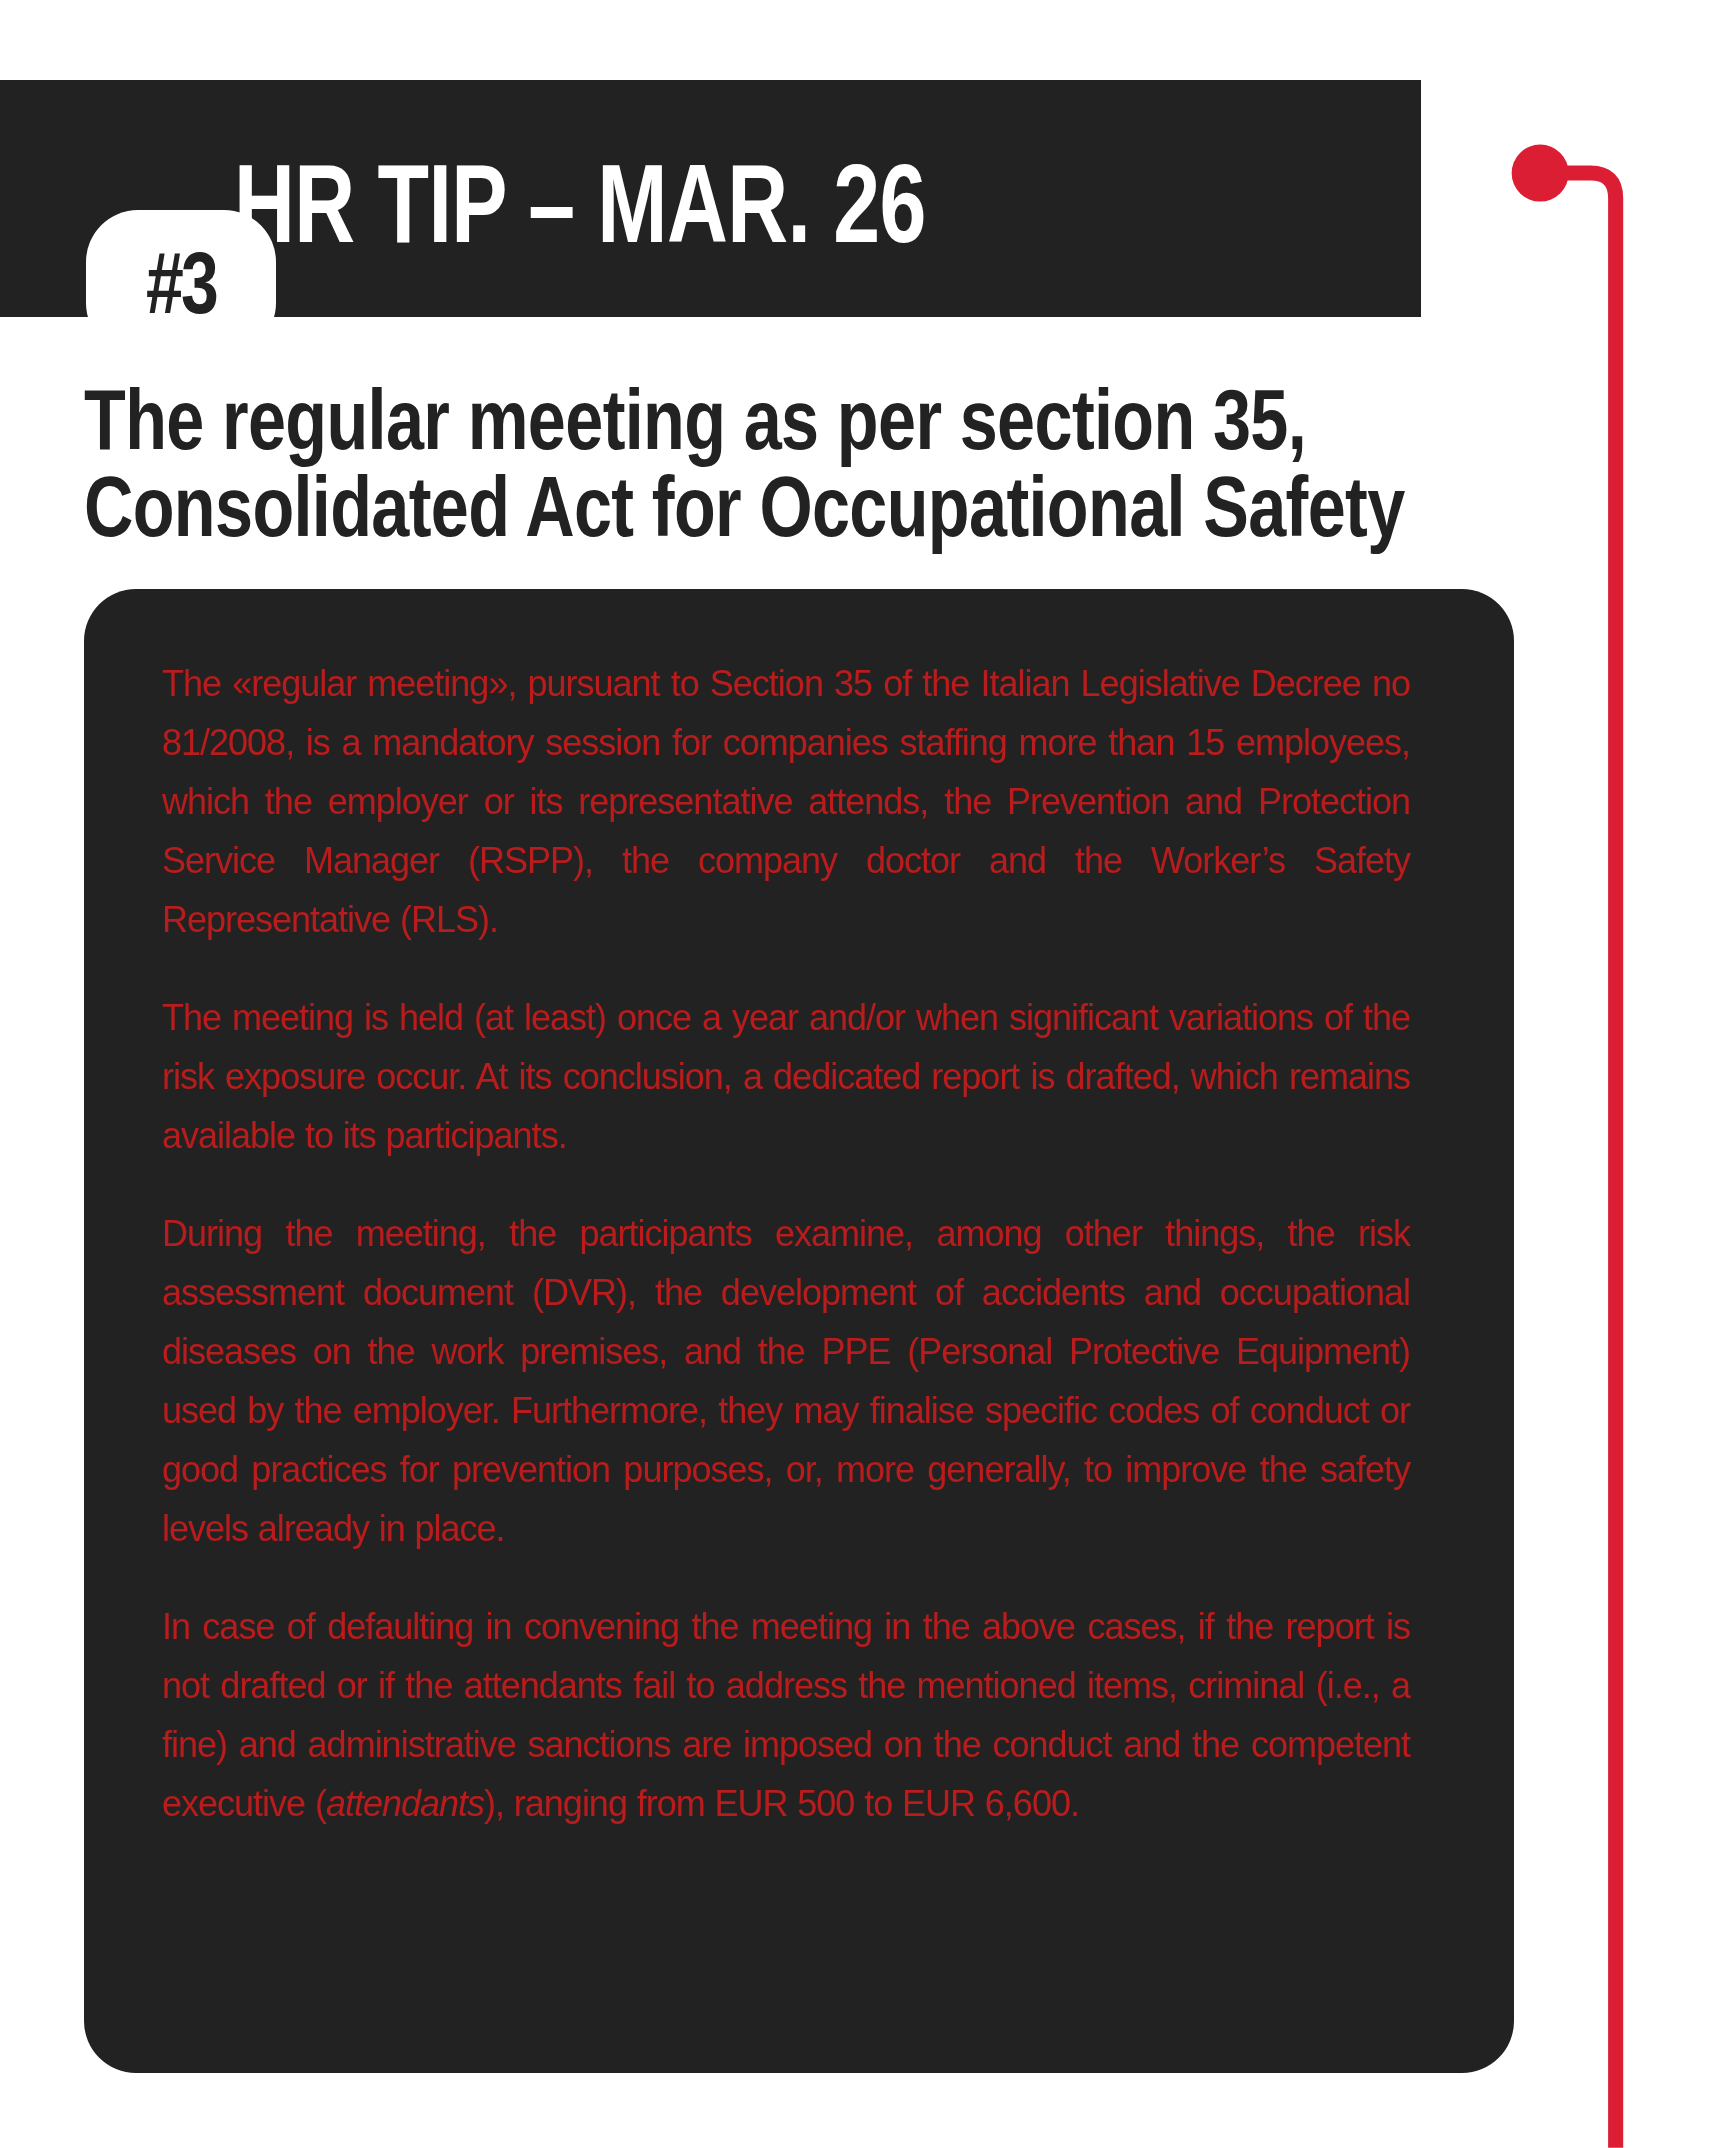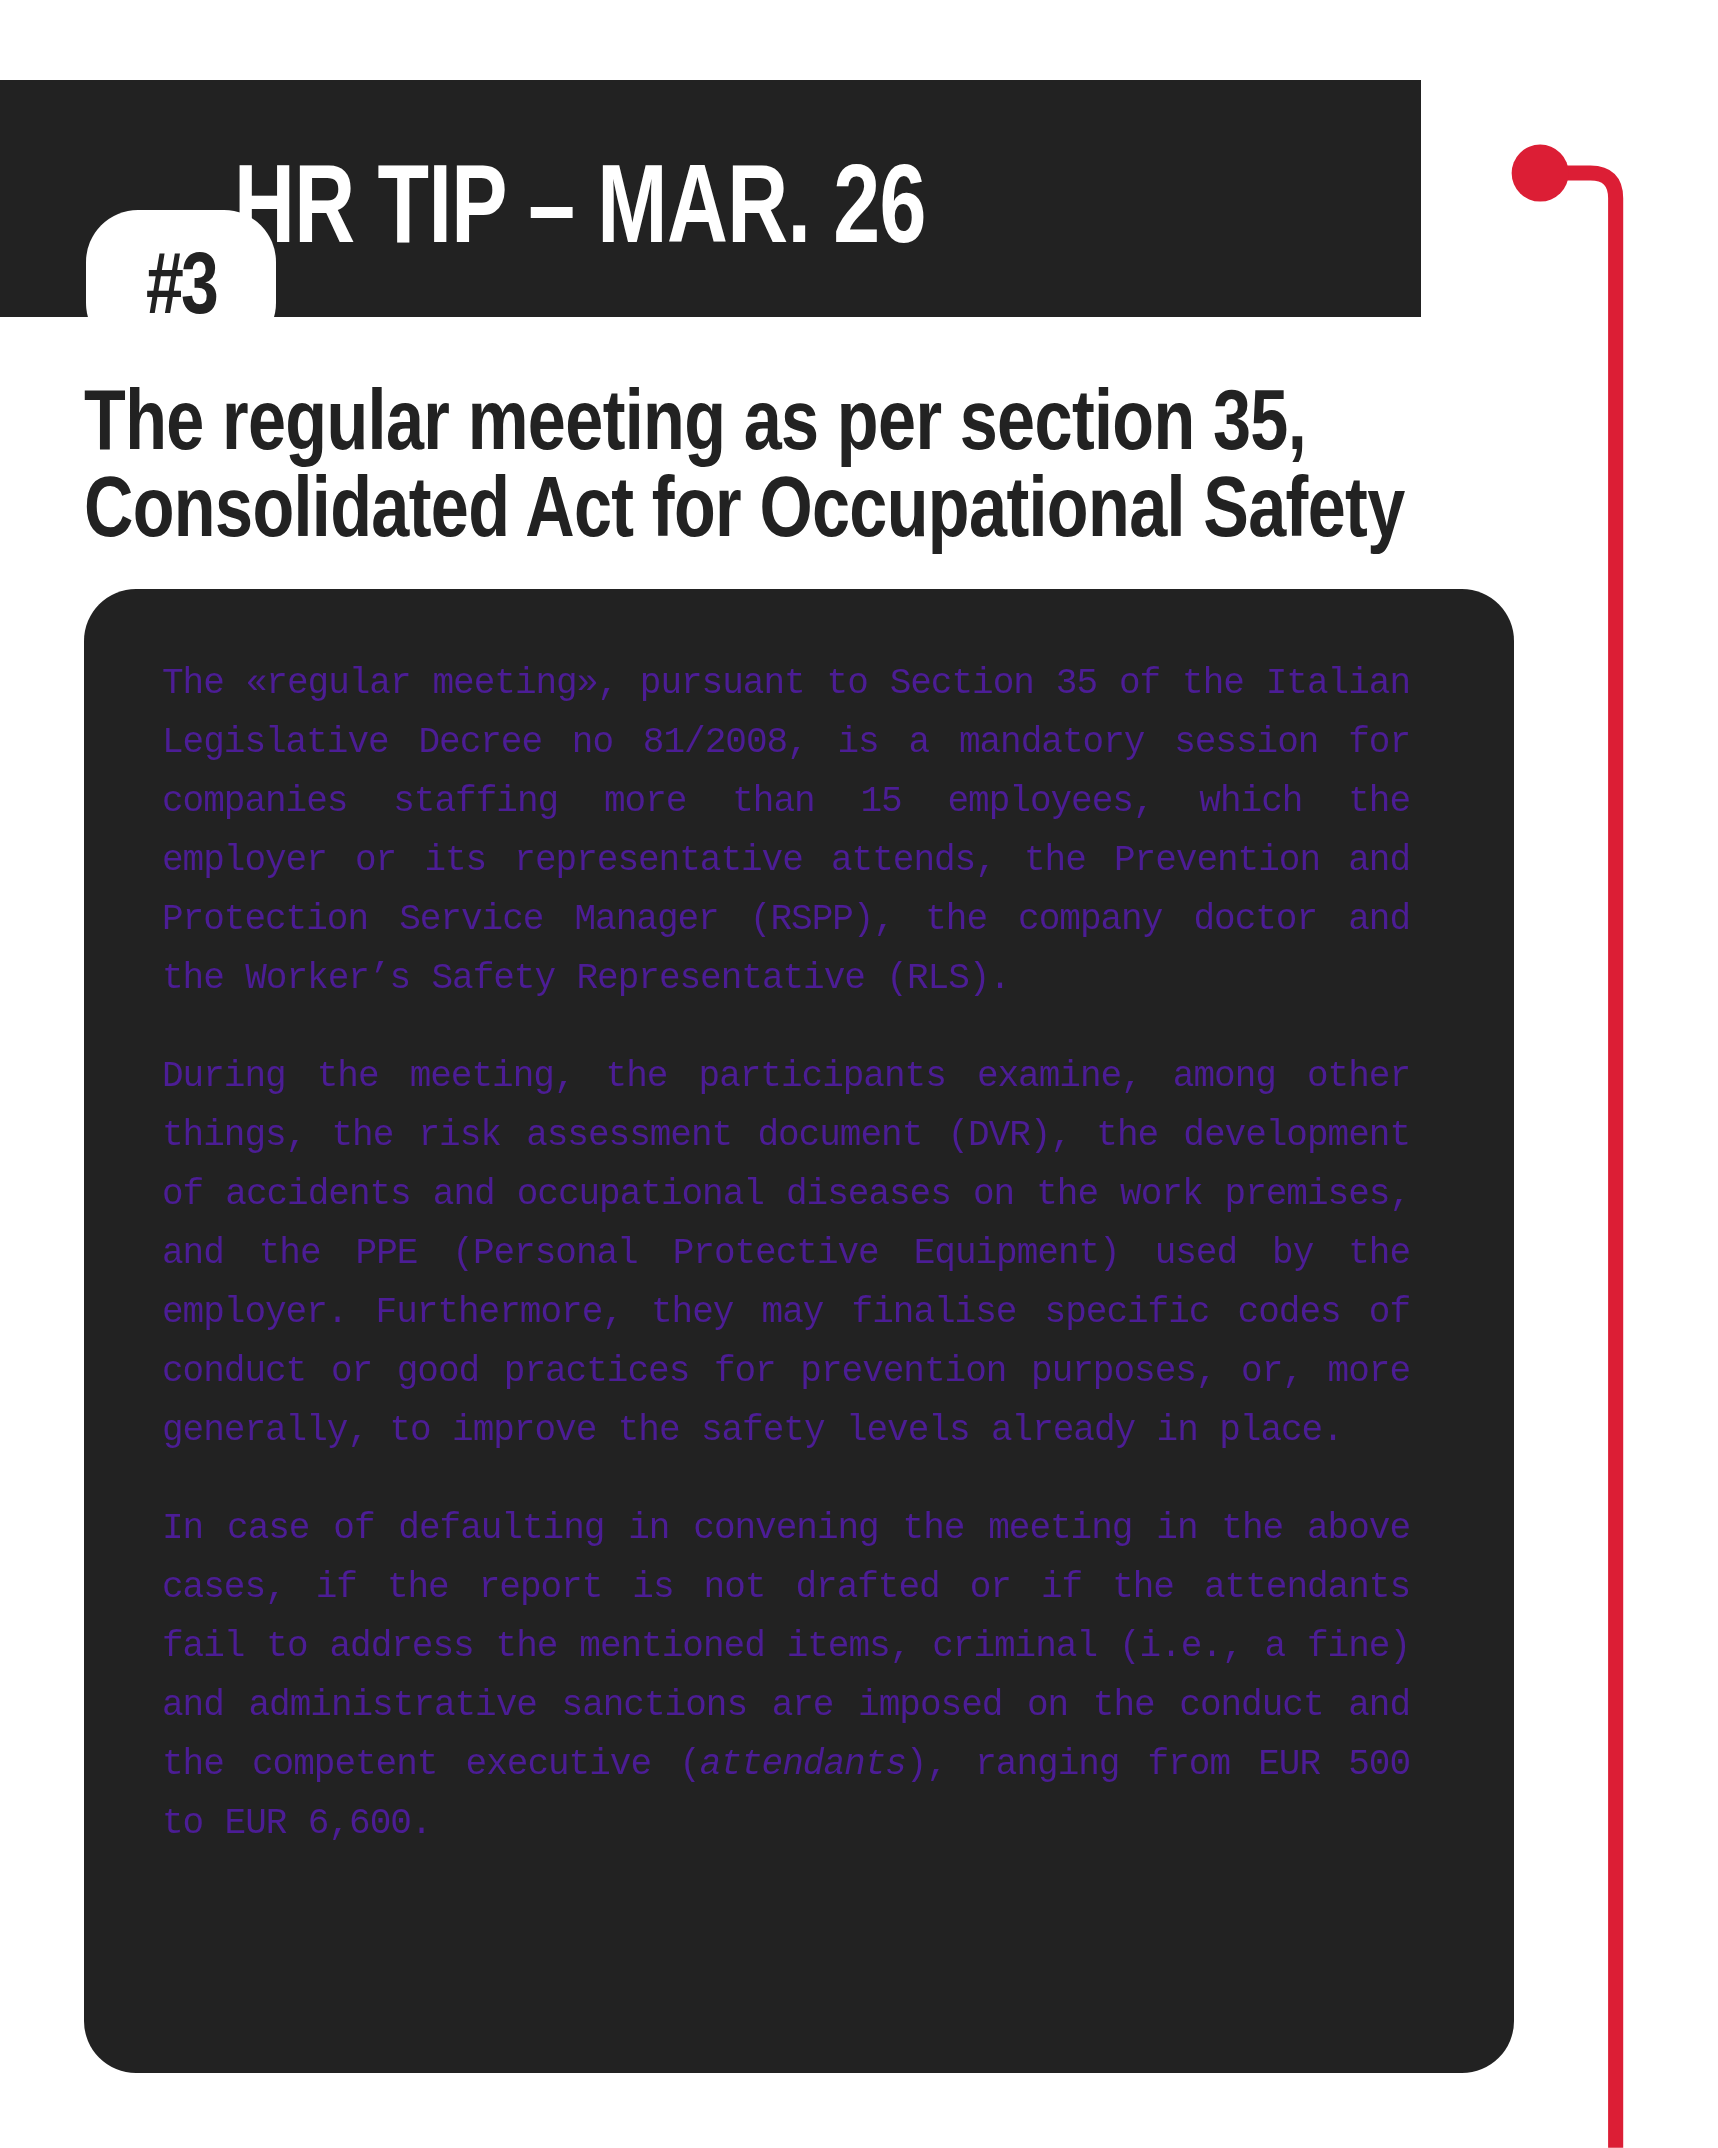--- a/index.html
+++ b/index.html
@@ -34,22 +34,22 @@
     font-size: 86px; line-height: 87px; color: #222222;
     transform: scaleX(0.795); transform-origin: left top; letter-spacing: -0.8px;
   }
   .headline div { white-space: nowrap; }
   .card {
     position: absolute; left: 84px; top: 589px; width: 1430px; height: 1484px;
     background: #222222; border-radius: 52px;
   }
   .body-text {
     position: absolute; left: 162px; top: 654px; width: 1248px;
-    font-family: Liberation Mono, monospace; font-size: 36px; line-height: 59px;
-    color: #4c1d95; text-align: justify;
+    font-family: Liberation Sans, sans-serif; font-size: 36px; line-height: 59px;
+    color: #b91c1c; text-align: justify;
   }
   .body-text p { margin: 0 0 39px 0; letter-spacing: -1px; word-spacing: 0.8px; }
   .body-text em { font-style: italic; }
   .timeline { position: absolute; left: 0; top: 0; width: 1718px; height: 2148px; pointer-events: none; }
 </style>
 </head>
 <body>
 
 <div class="banner">
   <div class="badge">
@@ -60,20 +60,21 @@
 
 <div class="headline">
   <div>The regular meeting as per section 35,</div>
   <div>Consolidated Act for Occupational Safety</div>
 </div>
 
 <div class="card"></div>
 
 <div class="body-text">
   <p>The «regular meeting», pursuant to Section 35 of the Italian Legislative Decree no 81/2008, is a mandatory session for companies staffing more than 15 employees, which the employer or its representative attends, the Prevention and Protection Service Manager (RSPP), the company doctor and the Worker’s Safety Representative (RLS).</p>
+  <p>The meeting is held (at least) once a year and/or when significant variations of the risk exposure occur. At its conclusion, a dedicated report is drafted, which remains available to its participants.</p>
   <p>During the meeting, the participants examine, among other things, the risk assessment document (DVR), the development of accidents and occupational diseases on the work premises, and the PPE (Personal Protective Equipment) used by the employer. Furthermore, they may finalise specific codes of conduct or good practices for prevention purposes, or, more generally, to improve the safety levels already in place.</p>
   <p><span>In case of defaulting in convening the meeting in the above cases, if the report is not drafted or if the attendants fail to address the mentioned items, criminal (i.e., a fine) and administrative sanctions are imposed on the conduct and the competent executive </span><span>(</span><em>attendants</em><span>), ranging from EUR 500 to EUR 6,600.</span></p>
 </div>
 
 <svg class="timeline" viewBox="0 0 2048 2560" xmlns="http://www.w3.org/2000/svg">
   <path d="M 1836 206 L 1896 206 Q 1926 206 1926 236 L 1926 2560" fill="none" stroke="#dc1e35" stroke-width="18"></path>
   <circle cx="1836" cy="206" r="34" fill="#dc1e35"></circle>
 </svg>
 
 

